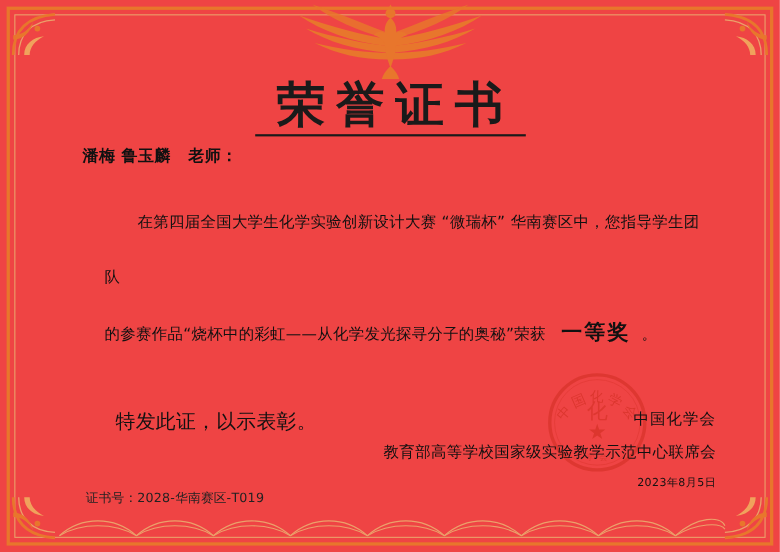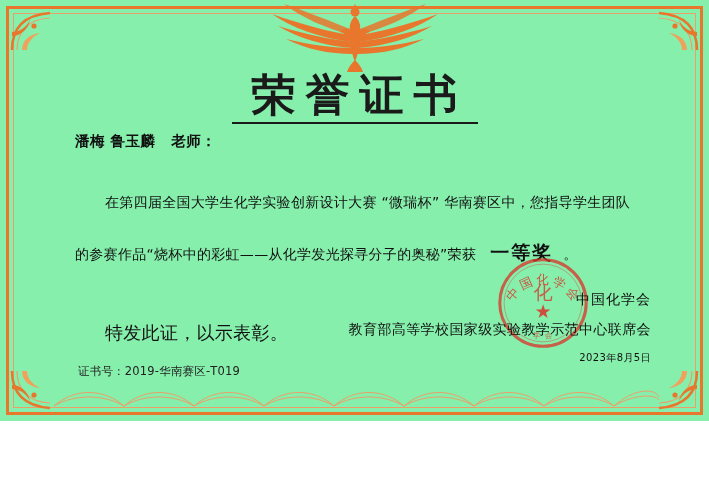--- a/index.html
+++ b/index.html
@@ -6,22 +6,22 @@
     margin: 0;
     padding: 0;
     background: #ffffff;
   }
   body {
     font-family: "Liberation Serif", "DejaVu Serif", serif;
   }
   #cert {
     position: relative;
     width: 709px;
-    height: 421px;
-    background: #86efac;
+    height: 502px;
+    background: #ef4444;
     overflow: hidden;
   }
 
   
   .border-outer {
     position: absolute;
     left: 6px; top: 6px; right: 6px; bottom: 6px;
     border: 3px solid #e8762c;
     box-sizing: border-box;
   }
@@ -106,20 +106,21 @@
   }
   .salutation .role {
     font-weight: bold;
     margin-left: 10px;
   }
   .para {
     font-size: 14px;
     line-height: 50px;
     margin-top: 26px;
     letter-spacing: 0.3px;
+    margin-left: 20px;
   }
   .para .indent { display: inline-block; width: 30px; }
   .award {
     font-size: 19px;
     font-weight: bold;
     letter-spacing: 2px;
     margin: 0 10px 0 14px;
     color: #111;
   }
   .closing {
@@ -283,15 +284,15 @@
       <text x="50" y="86" text-anchor="middle" font-family="DejaVu Sans, sans-serif" font-size="8" fill="#d9342b" opacity="0.8" letter-spacing="1">学 会</text>
     </svg>
   </div>
 
   <div class="sign">
     <div class="org1">中国化学会</div>
     <div class="org2">教育部高等学校国家级实验教学示范中心联席会</div>
     <div class="date">2023年8月5日</div>
   </div>
 
-  <div class="cert-no">证书号：2019-华南赛区-T019</div>
+  <div class="cert-no">证书号：2028-华南赛区-T019</div>
 
 </div>
 
 </body></html>

